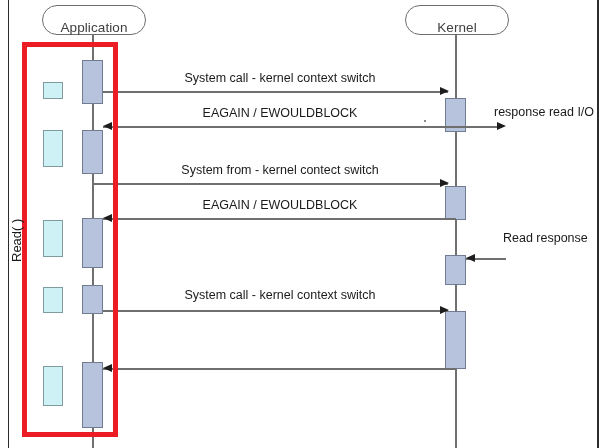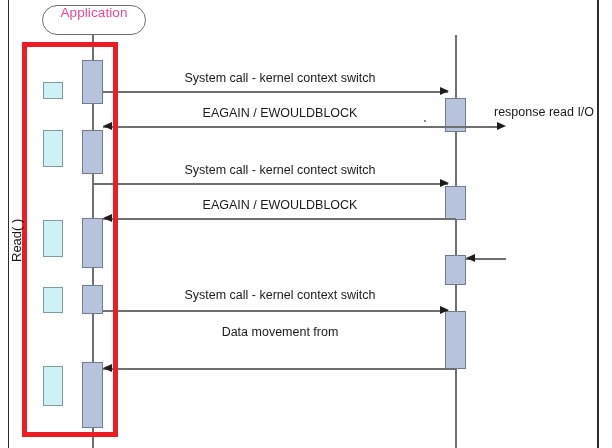--- a/index.html
+++ b/index.html
@@ -24,25 +24,25 @@
   .frame-left{ left:8px;  top:0;   width:1px; height:448px; }
   .frame-right{ left:597px; top:0; width:2px; height:448px; }
 
   
   .participant{
     position:absolute;
     box-sizing:border-box;
     border:1.5px solid #6e6e6e;
     border-radius:16px;
     background:#ffffff;
-    color:#ec4899;
+    color:#404040;
     font-size:13.5px;
     line-height:1;
     display:flex;
-    align-items:flex-start;
+    align-items:flex-end;
     justify-content:center;
     letter-spacing:.1px;
   }
 
   
   .lifeline{
     position:absolute;
     width:1.6px;
     background:#707070;
   }
@@ -118,20 +118,23 @@
   <div class="frame-line frame-left"></div>
   <div class="frame-line frame-right"></div>
 
   <div class="lifeline" style="left:92px; top:35px; height:413px;"></div>
   <div class="lifeline" style="left:455px; top:35px; height:413px;"></div>
 
   <div class="participant" style="left:42px; top:5px; width:104px; height:30px;">
     <span>Application</span>
   </div>
 
+  <div class="participant" style="left:405px; top:5px; width:104px; height:30px;">
+    <span>Kernel</span>
+  </div>
 
   <div class="activation" style="left:82px; top:60px;  width:21px; height:44px;"></div>
   <div class="activation" style="left:82px; top:130px; width:21px; height:44px;"></div>
   <div class="activation" style="left:82px; top:218px; width:21px; height:50px;"></div>
   <div class="activation" style="left:82px; top:285px; width:21px; height:29px;"></div>
   <div class="activation" style="left:82px; top:362px; width:21px; height:66px;"></div>
 
   <div class="buffer-box" style="left:43px; top:82px;  width:20px; height:17px;"></div>
   <div class="buffer-box" style="left:43px; top:130px; width:20px; height:37px;"></div>
   <div class="buffer-box" style="left:43px; top:220px; width:20px; height:37px;"></div>
@@ -156,42 +159,44 @@
   <div class="arrowhead left" style="left:103px; top:122px;"></div>
   <div class="dot-mark" style="left:424px; top:120px;"></div>
 
   <div class="msg-label" style="left:494px; top:105px; width:120px; text-align:left;">
     <span>response read I/O</span>
   </div>
   <div class="msg" style="left:456px; top:126px; width:46px;"></div>
   <div class="arrowhead right" style="left:497px; top:122px;"></div>
 
   <div class="msg-label" style="left:105px; top:163px; width:350px;">
-    <span>System call - kernel contect switch</span>
+    <span>System from - kernel contect switch</span>
   </div>
   <div class="msg" style="left:93px; top:183px; width:355px;"></div>
   <div class="arrowhead right" style="left:440px; top:179px;"></div>
 
   <div class="msg-label" style="left:105px; top:198px; width:350px;">
     <span>EAGAIN / EWOULDBLOCK</span>
   </div>
   <div class="msg" style="left:103px; top:218px; width:353px;"></div>
   <div class="arrowhead left" style="left:103px; top:214px;"></div>
 
+  <div class="msg-label" style="left:503px; top:231px; width:110px; text-align:left;">
+    <span>Read response</span>
+  </div>
   <div class="msg" style="left:466px; top:258px; width:40px;"></div>
   <div class="arrowhead left" style="left:466px; top:254px;"></div>
 
   <div class="msg-label" style="left:105px; top:288px; width:350px;">
     <span>System call - kernel context switch</span>
   </div>
   <div class="msg" style="left:103px; top:310px; width:345px;"></div>
   <div class="arrowhead right" style="left:440px; top:306px;"></div>
 
   <div class="msg-label two-line" style="left:105px; top:325px; width:350px;">
-    <div>Data movement from</div>
   </div>
   <div class="msg" style="left:103px; top:368px; width:353px;"></div>
   <div class="arrowhead left" style="left:103px; top:364px;"></div>
 
   <div class="highlight-rect" style="left:22px; top:42px; width:96px; height:395px;"></div>
 
   <div class="vlabel" style="left:9px; top:262px;">
     <span>Read( )</span>
   </div>
 

